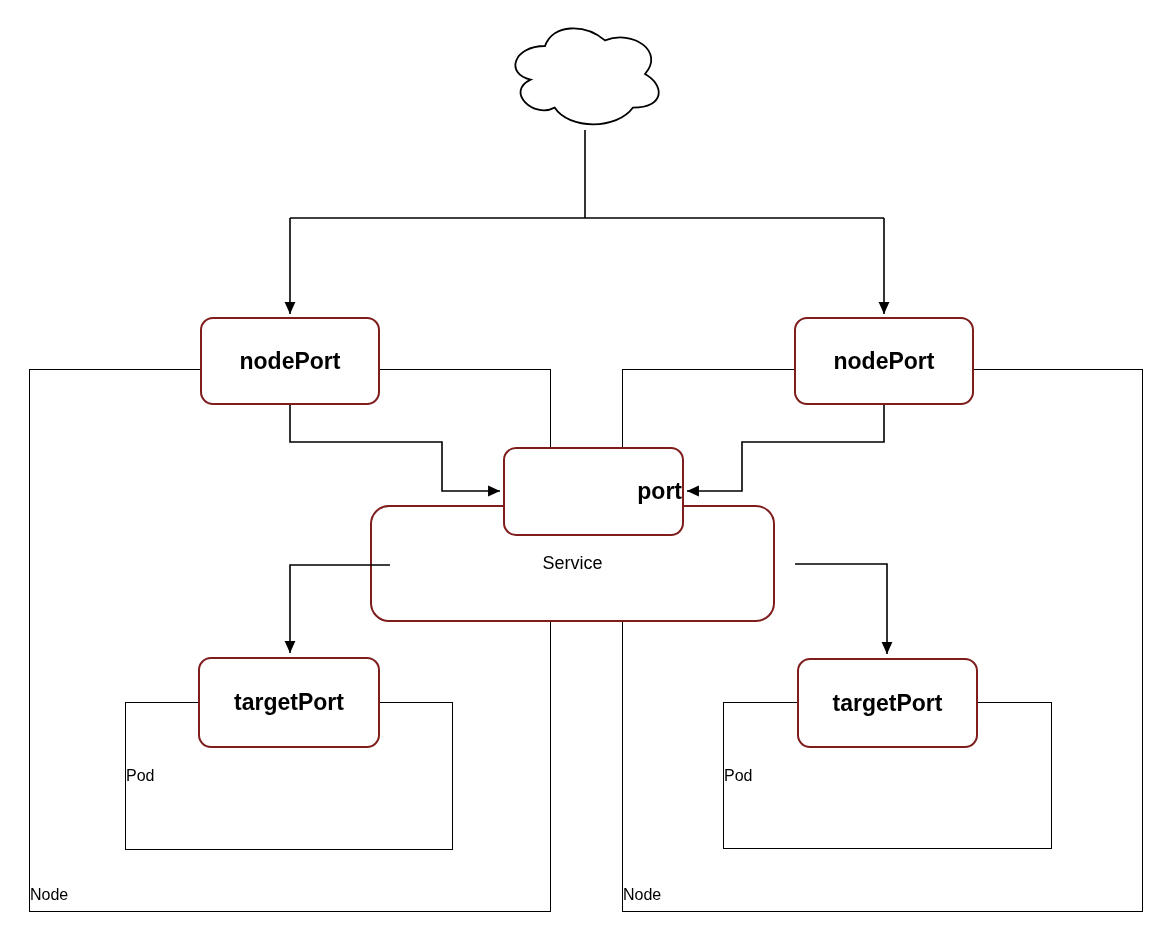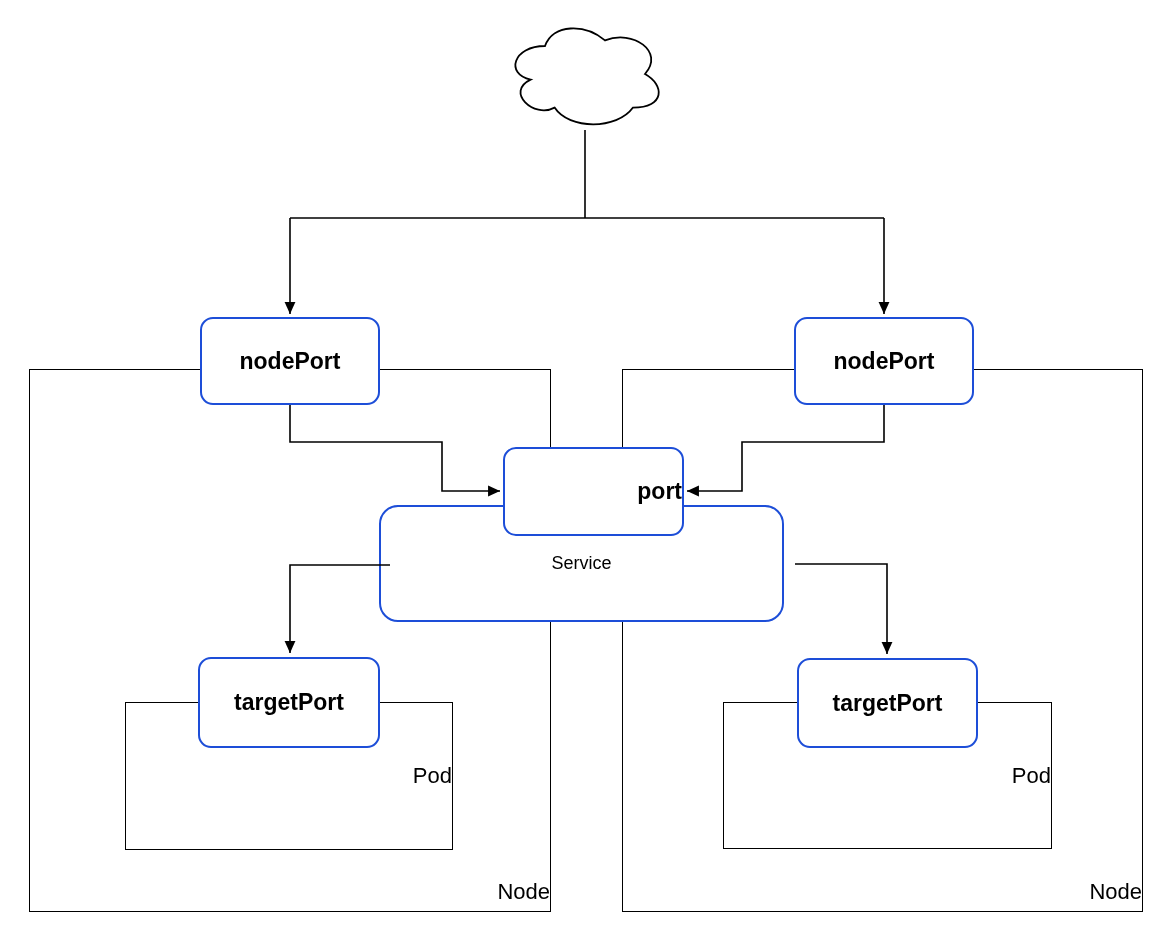--- a/index.html
+++ b/index.html
@@ -22,35 +22,35 @@
     border: 1.5px solid #000000;
     box-sizing: border-box;
   }
   .node-container { z-index: 1; }
   .pod-container  { z-index: 2; }
   .container-label {
     position: absolute;
     left: 0;
     right: 0;
     bottom: 7px;
-    text-align: right;
-    font-size: 22px;
+    text-align: left;
+    font-size: 16px;
     color: #000000;
     line-height: 1.1;
   }
   .pod-container .container-label {
     top: 50%;
     bottom: auto;
     transform: translateY(-50%);
   }
   
   .rounded-box {
     position: absolute;
     background: #ffffff;
-    border: 2px solid #1d4ed8;
+    border: 2px solid #7f1d1d;
     border-radius: 13px;
     box-sizing: border-box;
     display: flex;
     align-items: center;
     justify-content: center;
     color: #000000;
   }
   .service-box {
     z-index: 3;
     border-radius: 19px;
@@ -60,21 +60,21 @@
   .port-label-box {
     z-index: 4;
     font-size: 23px;
     font-weight: 700;
   }
   
   .node-left   { left: 29px;  top: 369px; width: 522px; height: 543px; }
   .node-right  { left: 622px; top: 369px; width: 521px; height: 543px; }
   .pod-left    { left: 125px; top: 702px; width: 328px; height: 148px; }
   .pod-right   { left: 723px; top: 702px; width: 329px; height: 147px; }
-  .service     { left: 379px; top: 505px; width: 405px; height: 117px; }
+  .service     { left: 370px; top: 505px; width: 405px; height: 117px; }
   .nodeport-left  { left: 200px; top: 317px; width: 180px; height: 88px; }
   .nodeport-right { left: 794px; top: 317px; width: 180px; height: 88px; }
   .port           { left: 503px; top: 447px; width: 181px; height: 89px; justify-content: flex-end; }
   .targetport-left  { left: 198px; top: 657px; width: 182px; height: 91px; }
   .targetport-right { left: 797px; top: 658px; width: 181px; height: 90px; }
   
   .edges-svg {
     position: absolute;
     left: 0;
     top: 0;

